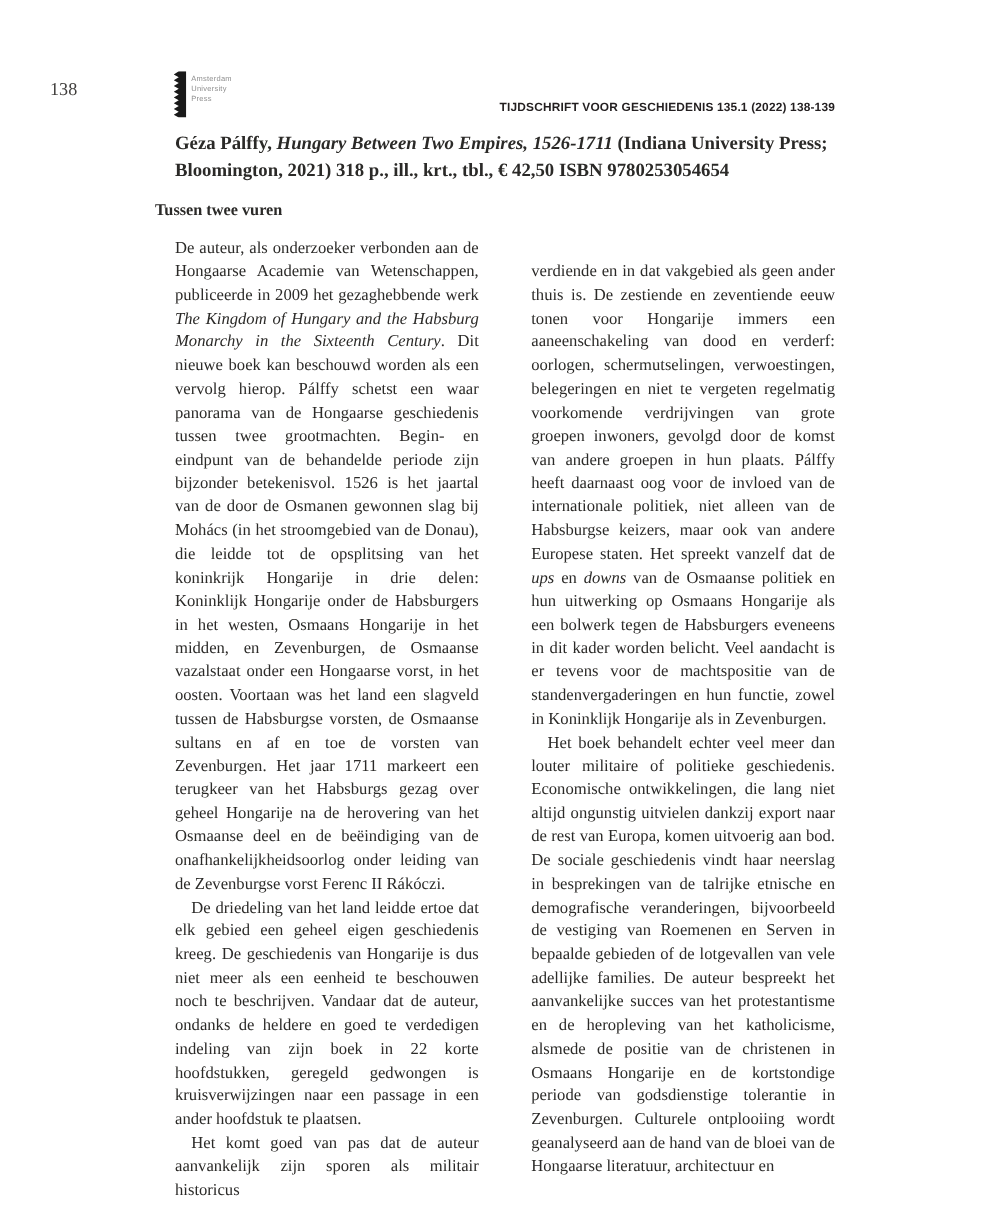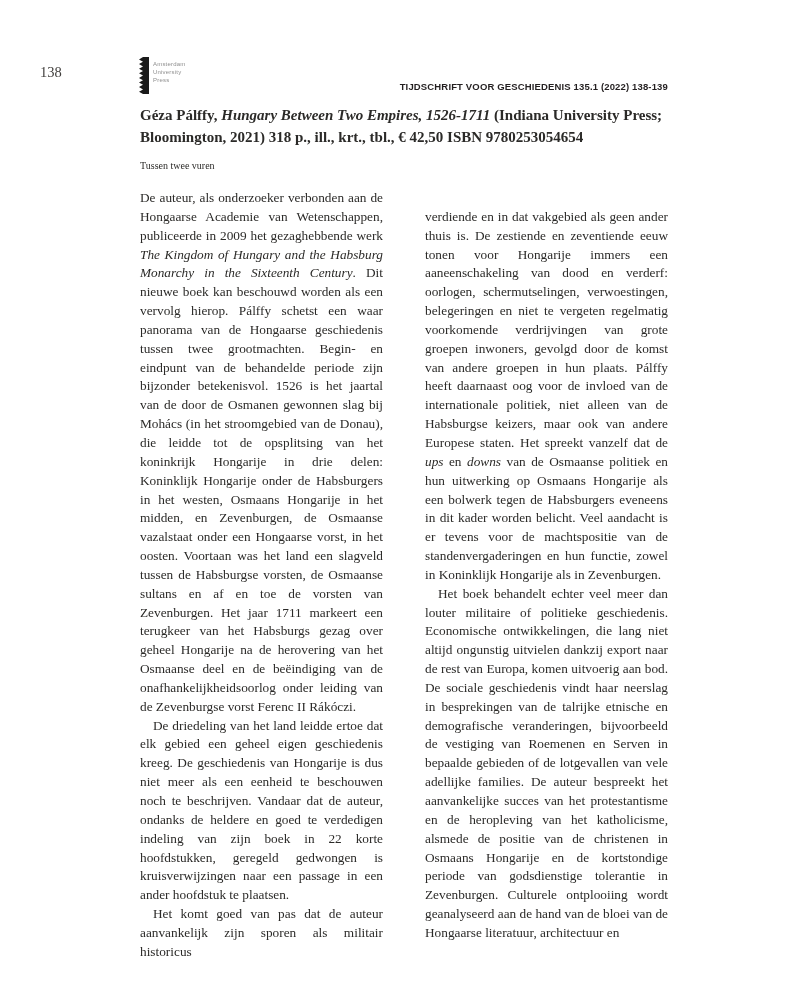--- a/index.html
+++ b/index.html
@@ -54,25 +54,25 @@
     position: absolute;
     left: 140px;
     top: 105px;
     width: 530px;
     font-size: 15px;
     line-height: 21.5px;
     font-weight: bold;
   }
   .review-heading {
     position: absolute;
-    left: 140px;
+    left: 124px;
     top: 160px;
     margin: 0;
-    font-size: 10px;
-    font-weight: 400;
+    font-size: 13px;
+    font-weight: 700;
     color: #2b2a28;
   }
   .columns {
     position: absolute;
     left: 140px;
     top: 189px;
     width: 528px;
     display: flex;
     column-gap: 42px;
     align-items: center;

